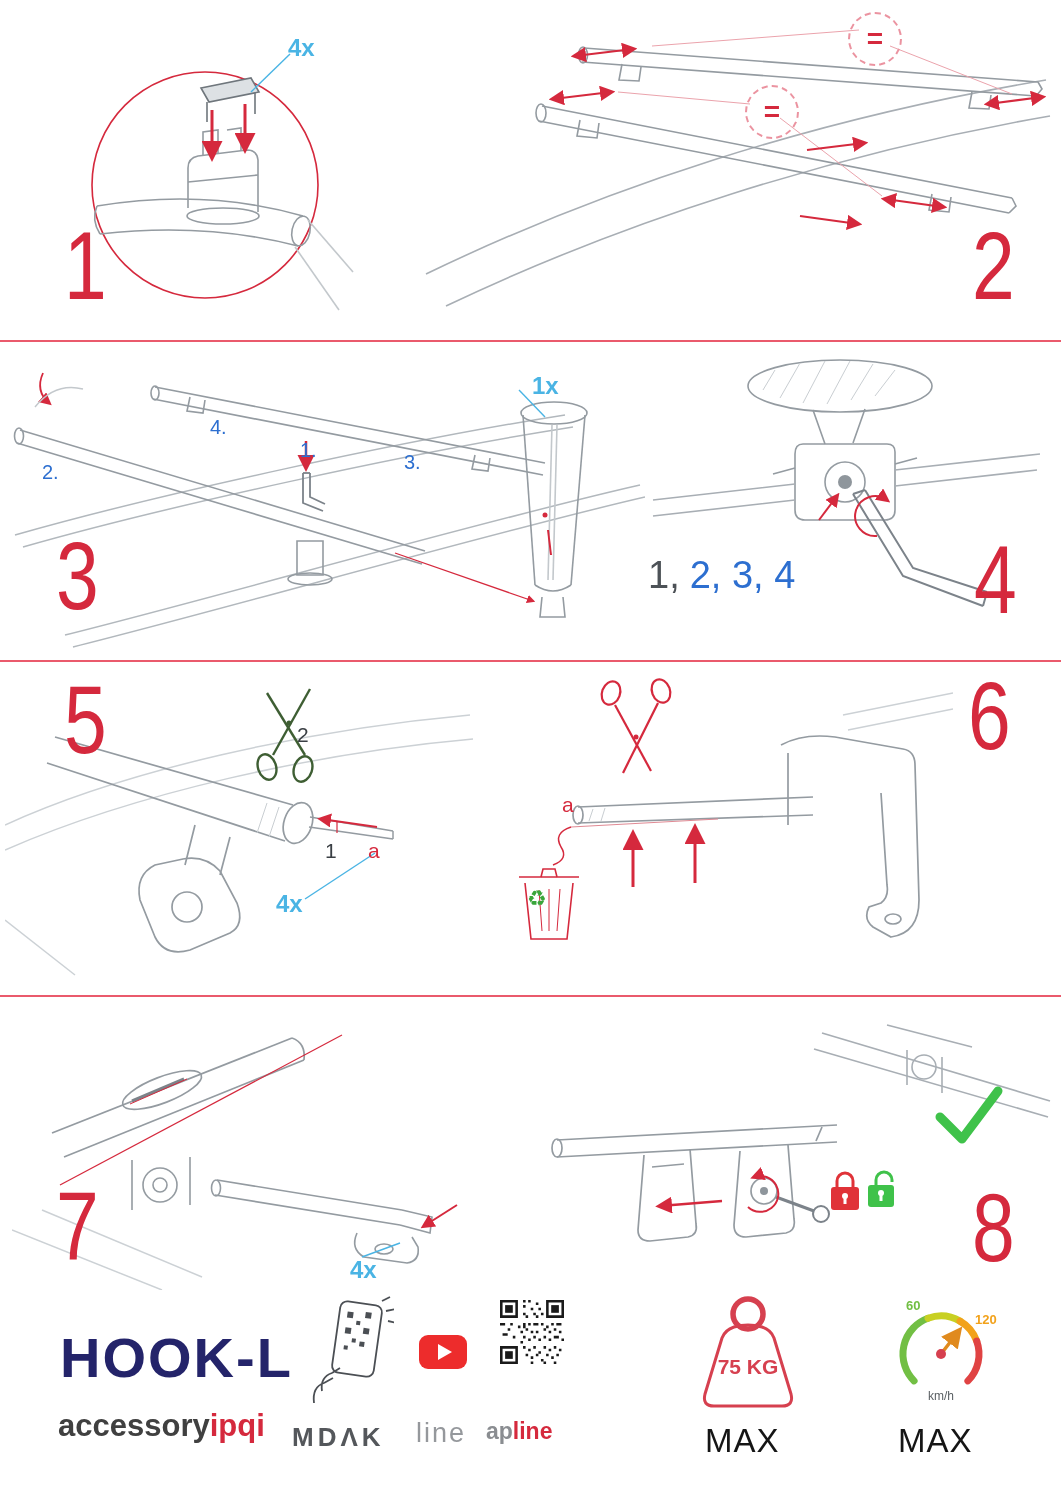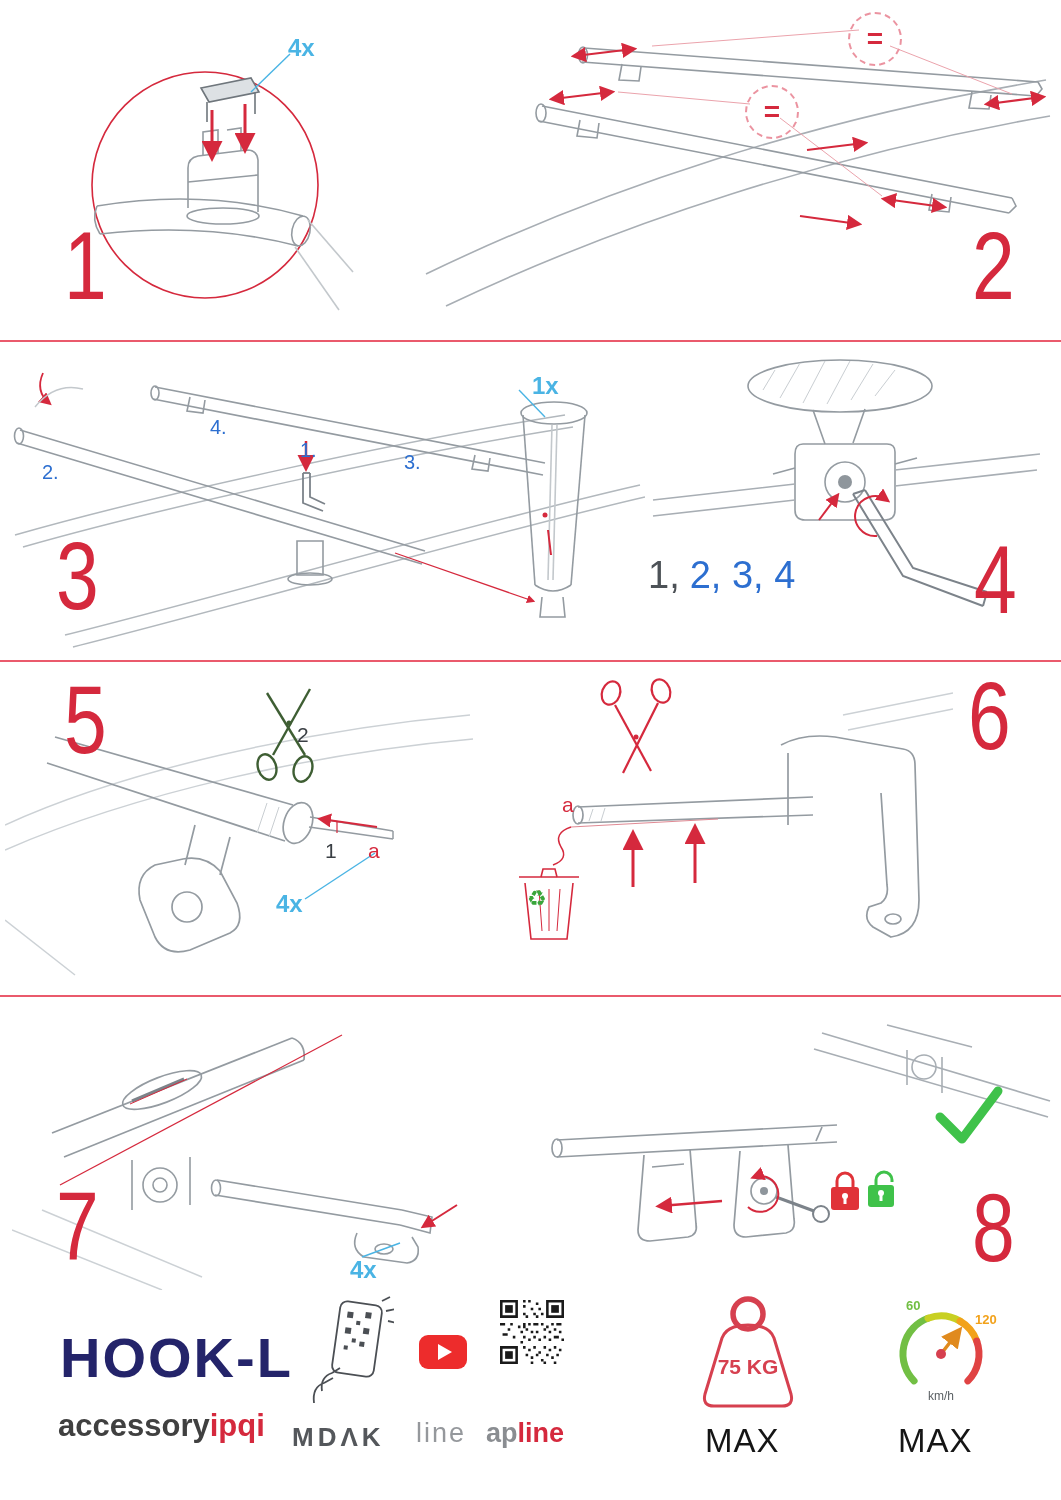--- a/index.html
+++ b/index.html
@@ -28,21 +28,21 @@
   .recycle{position:absolute;color:#3aa53a;font-size:22px;line-height:1;}
   .brandname{
     position:absolute;left:60px;top:1330px;font-size:56px;font-weight:700;
     color:#24246a;letter-spacing:2px;line-height:1;
   }
   .brandline{position:absolute;left:58px;top:1410px;font-size:31px;font-weight:700;line-height:1;}
   .brandline .blk{color:#404040;}
   .brandline .red{color:#d5293d;}
   .logo-mdak{position:absolute;left:292px;top:1424px;font-size:26px;font-weight:700;color:#54575b;letter-spacing:4px;line-height:1;}
   .logo-ipqi{position:absolute;left:416px;top:1420px;font-size:27px;font-weight:400;color:#95989c;letter-spacing:2px;line-height:1;}
-  .logo-apline{position:absolute;left:486px;top:1420px;font-size:27px;font-weight:700;line-height:1;}
+  .logo-apline{position:absolute;left:486px;top:1420px;font-size:23px;font-weight:700;line-height:1;}
   .logo-apline .gr{color:#8a8d91;}
   .logo-apline .rd{color:#d5293d;}
   .max-label{
     position:absolute;width:86px;font-size:33px;color:#151515;
     letter-spacing:1px;line-height:1;
   }
   .svgtxt-weight{font-family:"Liberation Sans",sans-serif;font-size:21px;font-weight:700;fill:#d6404f;}
   .svgtxt-60{font-family:"Liberation Sans",sans-serif;font-size:13px;font-weight:700;fill:#72bf44;}
   .svgtxt-120{font-family:"Liberation Sans",sans-serif;font-size:13px;font-weight:700;fill:#f2a21b;}
   .svgtxt-kmh{font-family:"Liberation Sans",sans-serif;font-size:12px;fill:#5a5f63;}

